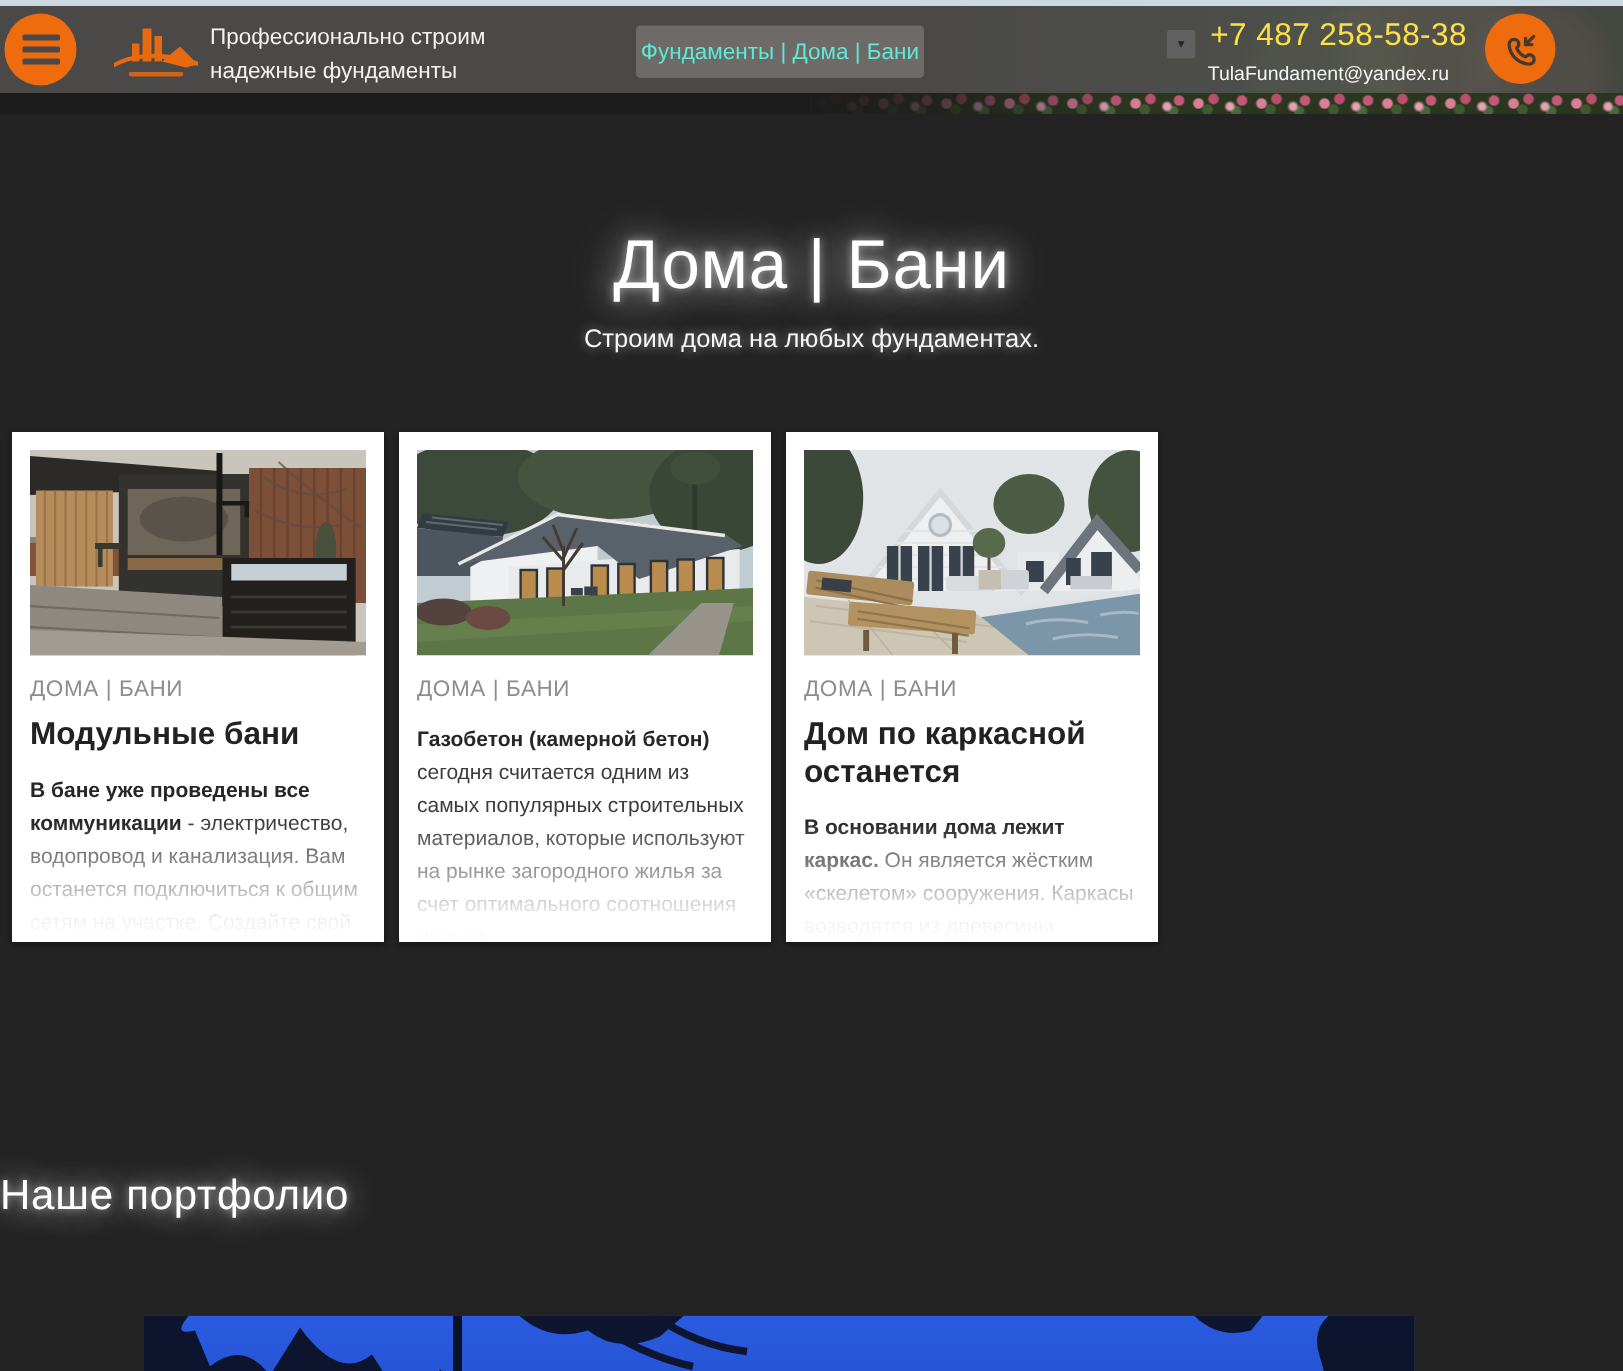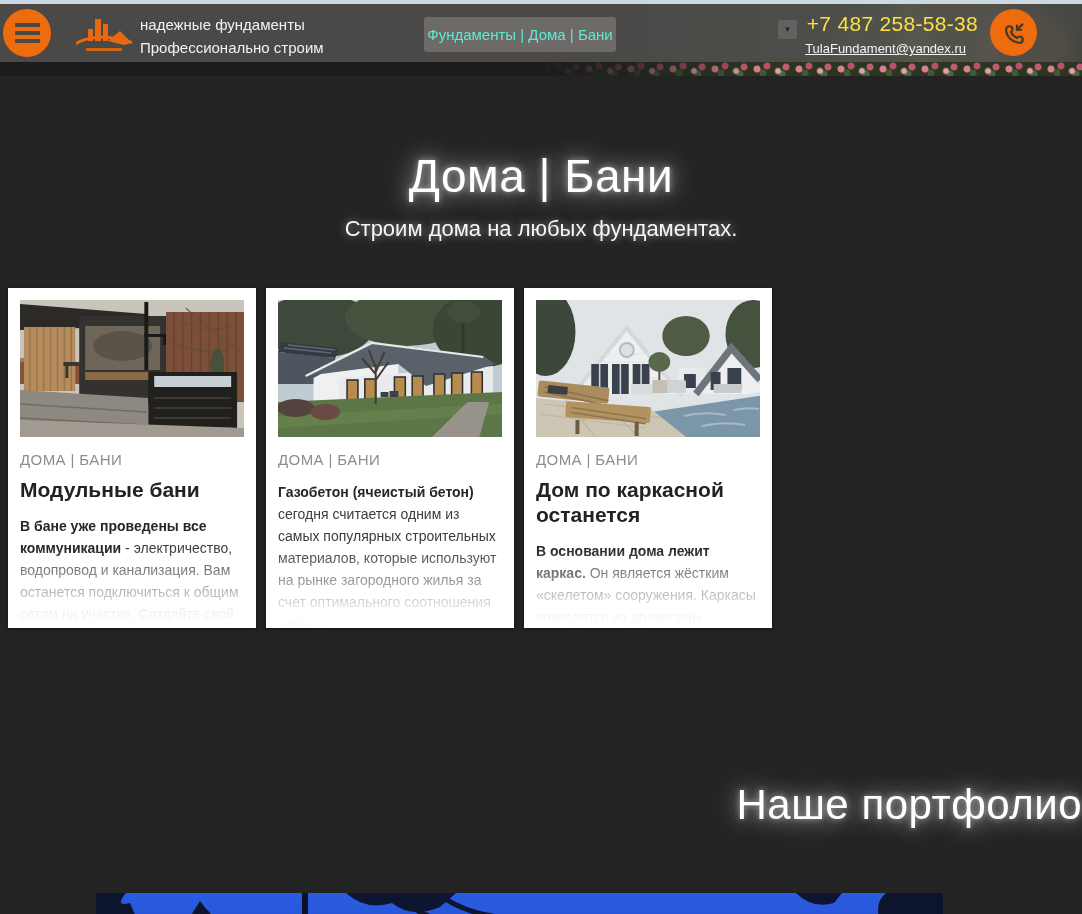--- a/index.html
+++ b/index.html
@@ -44,21 +44,21 @@
     position:absolute; left:778px; top:16px; width:19px; height:19px;
     background:#616161; border:none; border-radius:2px; color:#232323; font-size:9px;
     line-height:19px; text-align:center; cursor:pointer;
   }
   .phone-number {
     position:absolute; right:104px; top:8px; color:#fde047; font-size:21px;
     letter-spacing:.3px; text-decoration:none; white-space:nowrap;
   }
   .email-link {
     position:absolute; right:116px; top:37px; color:#f5f5f5; font-size:13px;
-    text-decoration:underline; white-space:nowrap; cursor:pointer;
+    white-space:nowrap; cursor:pointer;
   }
   .call-btn {
     position:absolute; right:45px; top:5px; width:47px; height:47px; border-radius:50%;
     background:#ee6b0e; border:none; cursor:pointer; display:flex;
     align-items:center; justify-content:center;
   }
 
   
   .flower-strip { position:relative; height:14px; background:#1c1c1c; overflow:hidden; }
   .flower-strip .flowers {
@@ -78,21 +78,21 @@
     background:linear-gradient(90deg, #1c1c1c 0, rgba(28,28,28,.7) 90px, rgba(28,28,28,0) 220px);
   }
 
   
   .hero { height:212px; padding-top:73px; text-align:center; }
   .hero-title {
     font-size:46px; font-weight:300; color:#ffffff; letter-spacing:.5px;
     text-shadow:0 0 6px rgba(255,255,255,.5), 0 0 22px rgba(255,255,255,.65), 0 0 44px rgba(255,255,255,.3);
   }
   .hero-subtitle {
-    margin-top:13px; font-size:22px; color:#f6f6f6;
+    margin-top:13px; font-size:17px; color:#f6f6f6;
     text-shadow:0 0 8px rgba(255,255,255,.55);
   }
 
   
   .cards-row { display:flex; gap:10px; margin-left:8px; height:340px; }
   .card {
     width:248px; height:340px; background:#ffffff; padding:12px; position:relative;
     overflow:hidden; cursor:pointer; box-shadow:0 1px 4px rgba(0,0,0,.45);
   }
   .card-img { width:224px; height:137px; overflow:hidden; background:#ddd; }
@@ -101,21 +101,21 @@
   .card-title { margin-top:9px; font-size:21px; line-height:25px; font-weight:bold; color:#222222; }
   .card-text { margin-top:13px; font-size:14px; line-height:22px; color:#3c3c3c; }
   .card-text .lead { font-weight:bold; color:#262626; }
   .card-fade {
     position:absolute; left:0; right:0; bottom:0; height:80px; pointer-events:none;
     background:linear-gradient(180deg, rgba(255,255,255,0) 0%, rgba(255,255,255,.92) 80%, #ffffff 100%);
   }
 
   
   .portfolio-heading {
-    margin-top:153px; text-align:right; font-size:42px; font-weight:300; color:#ffffff;
+    margin-top:153px; text-align:left; font-size:28px; font-weight:300; color:#ffffff;
     letter-spacing:.5px;
     text-shadow:0 0 6px rgba(255,255,255,.5), 0 0 22px rgba(255,255,255,.65), 0 0 44px rgba(255,255,255,.3);
   }
   .portfolio-photo {
     margin:64px 0 0 96px; width:847px; height:120px; overflow:hidden; cursor:pointer;
   }
   .portfolio-photo svg { display:block; width:100%; height:100%; }
 </style>
 </head>
 <body>
@@ -138,22 +138,22 @@
         <rect x="21" y="8" width="6" height="22"></rect>
         <rect x="29" y="13" width="5" height="17"></rect>
         <path d="M34 30 L46 20 L58 32 L50 34 Z"></path>
         <path d="M2 34 C16 26 34 26 58 33 L58 30 C34 22 14 24 2 31 Z"></path>
         <rect x="12" y="37" width="36" height="3" rx="1" opacity="0.85"></rect>
       </g>
     </svg>
   </div>
 
   <div class="tagline">
+    <div>Профессионально строим</div>
     <div>надежные фундаменты</div>
-    <div>Профессионально строим</div>
   </div>
 
   <button class="nav-button">Фундаменты | Дома | Бани</button>
 
   <button class="dropdown-btn">▾</button>
 
   <a class="phone-number">+7 487 258-58-38</a>
 
   <a class="email-link">TulaFundament@yandex.ru</a>
 
@@ -247,21 +247,21 @@
         <ellipse cx="18" cy="108" rx="19" ry="9" fill="#54423f"></ellipse>
         <ellipse cx="48" cy="112" rx="15" ry="8" fill="#6b4a44"></ellipse>
         <path d="M99 104 V64 M99 74 L85 58 M99 80 L112 62 M99 68 L92 50 M99 72 L108 52" stroke="#443c34" stroke-width="2" fill="none"></path>
         <g fill="#3a4048">
           <rect x="104" y="92" width="8" height="5"></rect>
           <rect x="113" y="91" width="9" height="6"></rect>
         </g>
       </svg>
     </div>
     <div class="card-category">ДОМА | БАНИ</div>
-    <p class="card-text"><span class="lead">Газобетон (ячеистый бетон)</span><span> сегодня считается одним из самых популярных строительных материалов, которые используют на рынке загородного жилья за счет оптимального соотношения цены и</span></p>
+    <p class="card-text"><span class="lead">Газобетон (камерной бетон)</span><span> сегодня считается одним из самых популярных строительных материалов, которые используют на рынке загородного жилья за счет оптимального соотношения цены и</span></p>
     <div class="card-fade"></div>
   </article>
 
   <article class="card">
     <div class="card-img">
       <svg viewBox="0 0 227 137" preserveAspectRatio="none">
         <rect width="227" height="137" fill="#e0e4e7"></rect>
         <ellipse cx="10" cy="32" rx="30" ry="44" fill="#3c4839"></ellipse>
         <ellipse cx="152" cy="36" rx="24" ry="20" fill="#4e5c46"></ellipse>
         <ellipse cx="220" cy="34" rx="28" ry="34" fill="#45523e"></ellipse>

